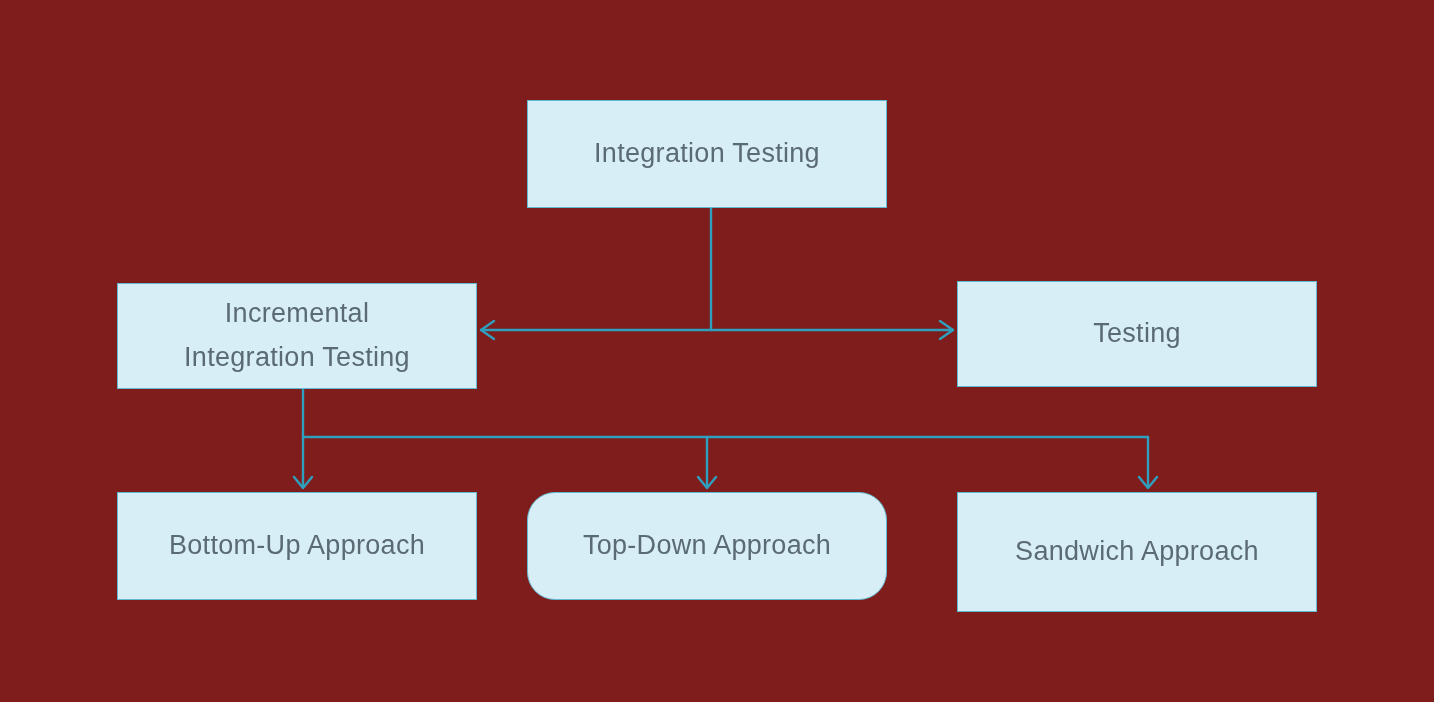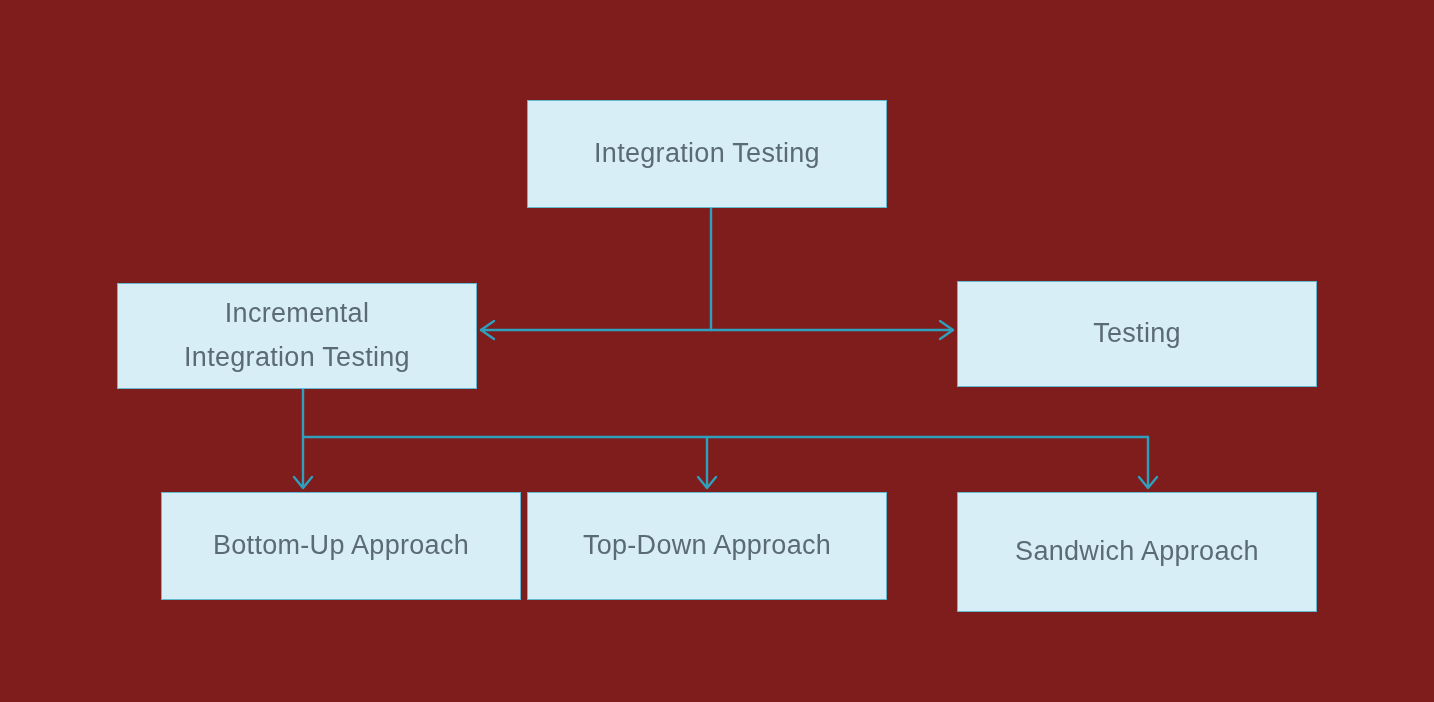--- a/index.html
+++ b/index.html
@@ -40,22 +40,22 @@
     text-align: center;
     color: #5b6b74;
     font-size: 27px;
     line-height: 1.62;
     letter-spacing: 0.3px;
   }
   .node span { display: block; }
   #node-root      { left: 527px; top: 100px; height: 108px; }
   #node-incremental { left: 117px; top: 283px; height: 106px; }
   #node-bigbang   { left: 957px; top: 281px; height: 106px; }
-  #node-bottomup  { left: 117px; top: 492px; height: 108px; margin-left: 44px; }
-  #node-topdown   { left: 527px; top: 492px; height: 108px; }
+  #node-bottomup  { left: 117px; top: 492px; height: 108px; }
+  #node-topdown   { left: 527px; top: 492px; height: 108px; border-radius: 28px; }
   #node-sandwich  { left: 957px; top: 492px; height: 120px; }
 </style>
 </head>
 <body>
 
 <div class="canvas">
 
   <svg class="edges-svg" viewBox="0 0 1434 702" xmlns="http://www.w3.org/2000/svg">
 
     <g>

